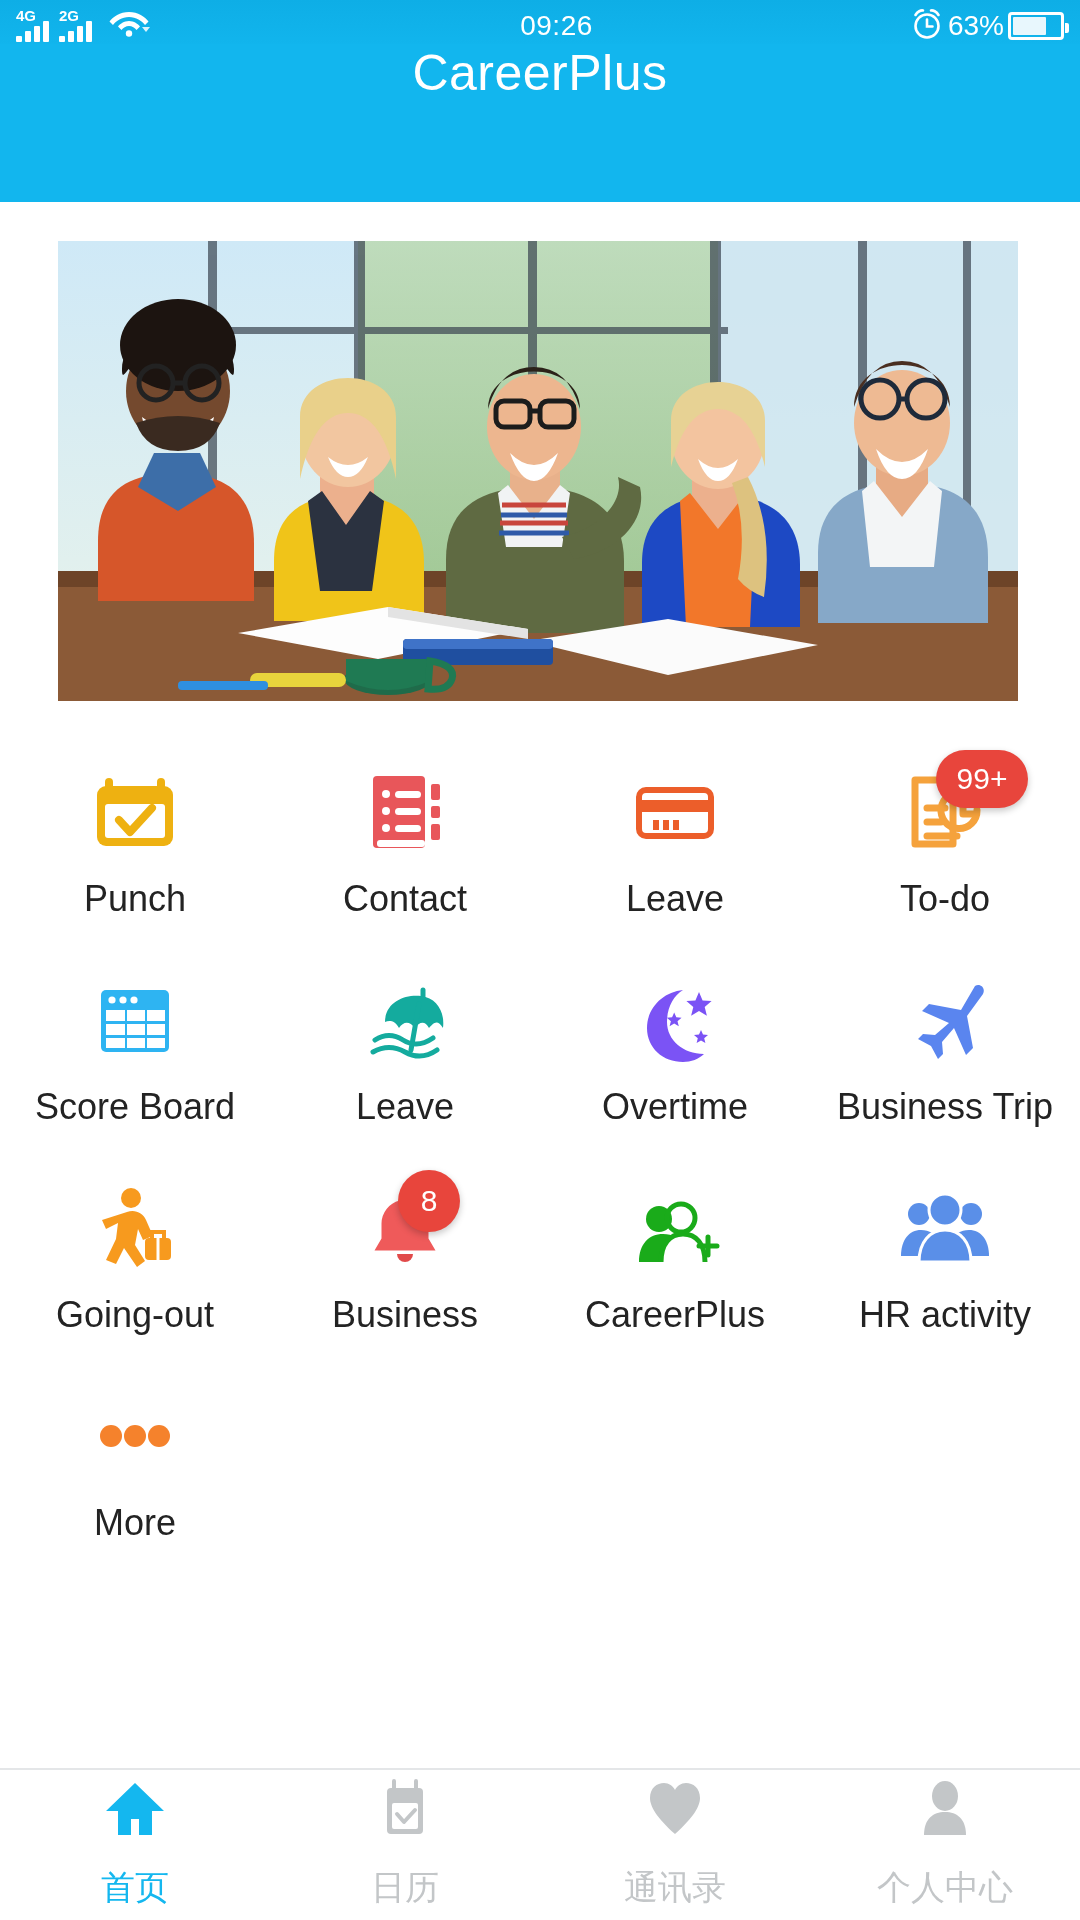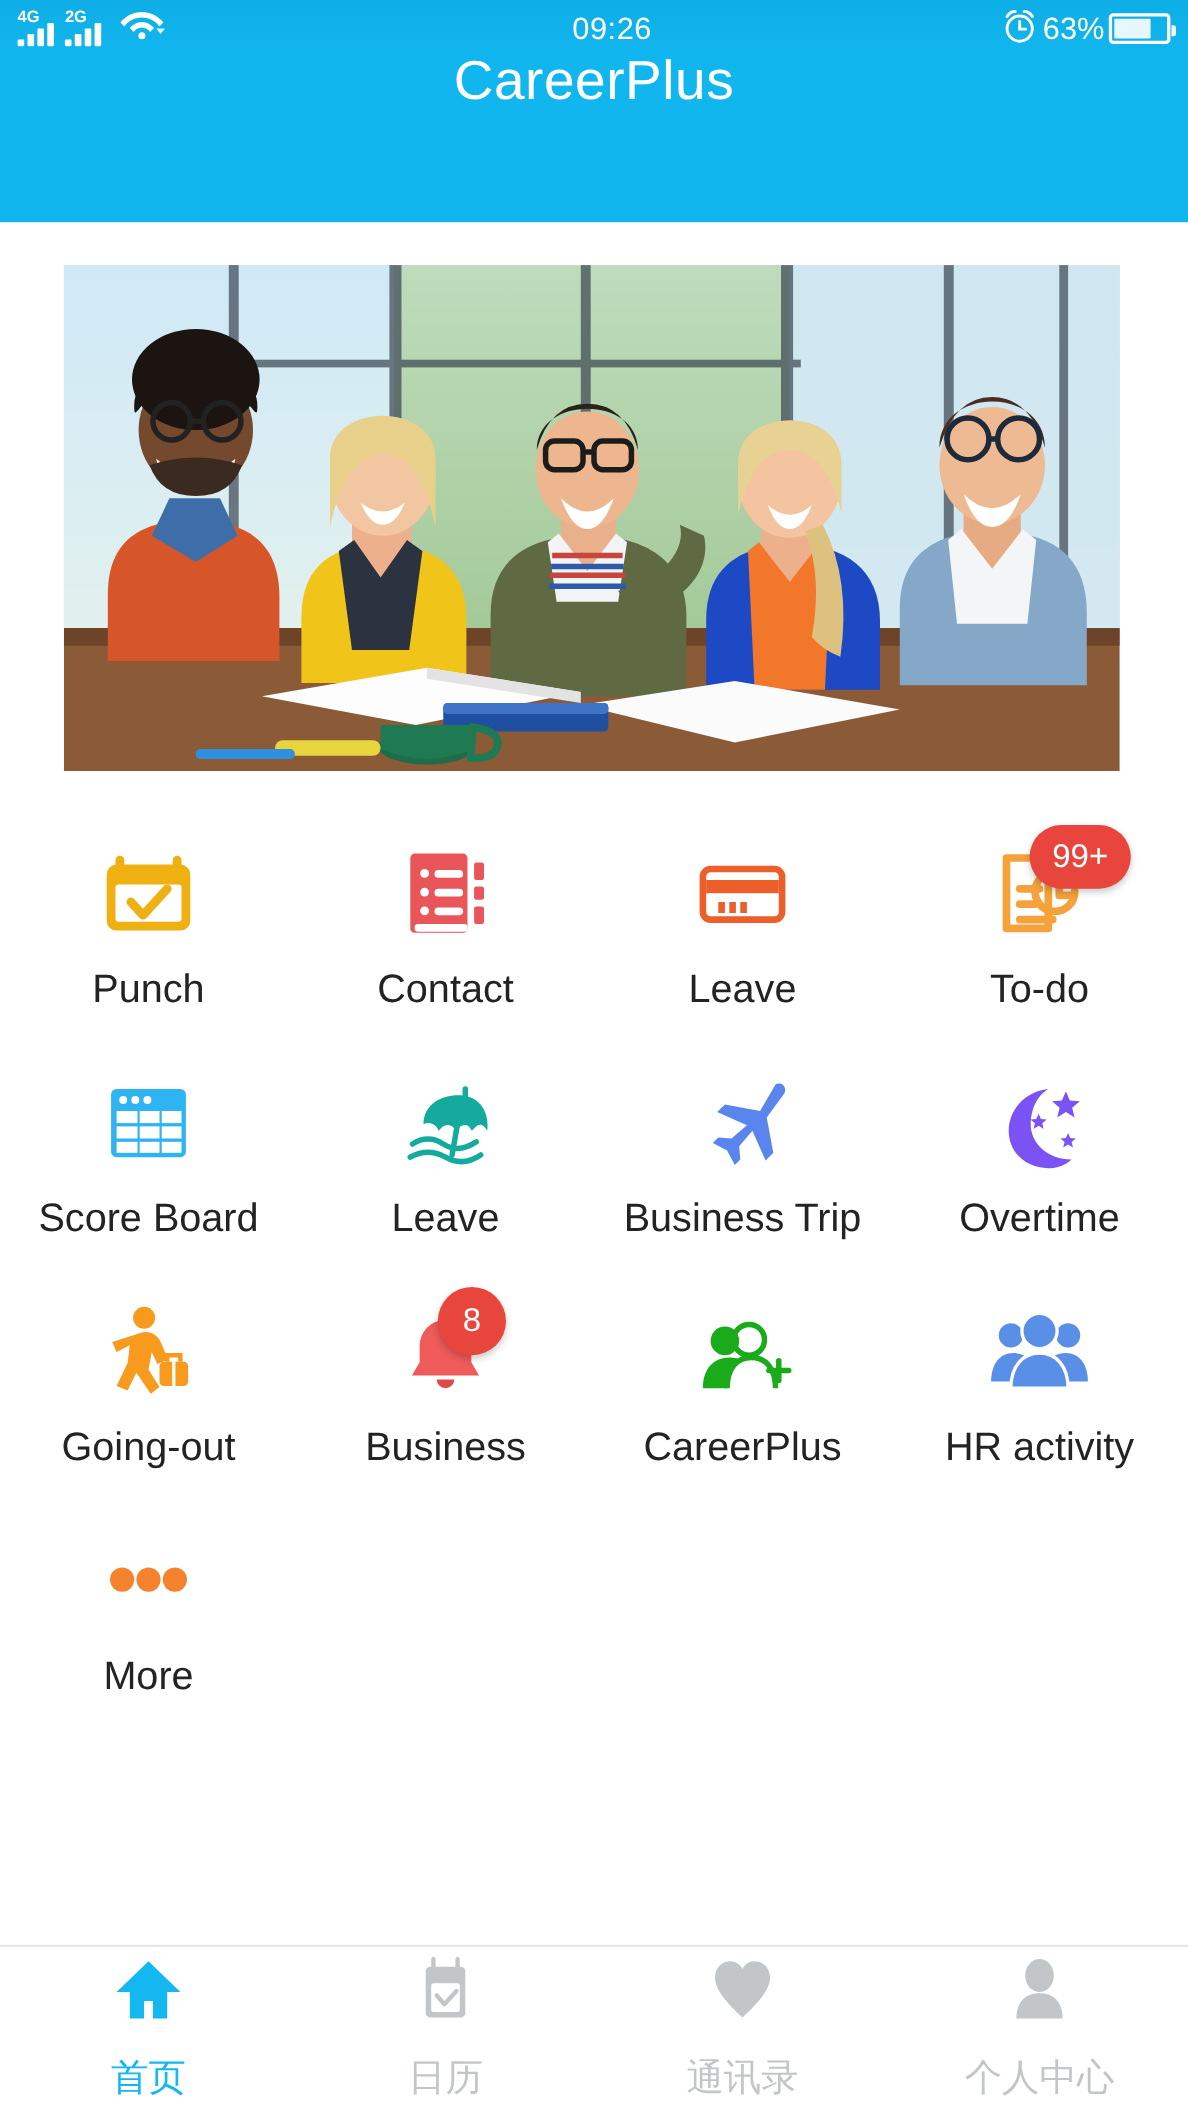--- a/index.html
+++ b/index.html
@@ -344,36 +344,36 @@
           <path d="M16 66 q14 -9 28 0 q14 9 30 -2" fill="none" stroke="#14ab9e" stroke-width="5" stroke-linecap="round"></path>
           <path d="M14 78 q16 -9 32 0 q16 9 32 -2" fill="none" stroke="#14ab9e" stroke-width="5" stroke-linecap="round"></path>
         </svg>
       </div>
       <div class="lbl">Leave</div>
     </div>
 
     <div class="cell">
       <div class="iconwrap">
         <svg width="92" height="92" viewBox="0 0 92 92">
-          <path d="M76 12 c5 -3 11 2 8 8 l-16 22 l6 32 l-7 7 l-12 -27 l-12 14 l1 12 l-5 5 l-7 -13 l-13 -7 l5 -5 l12 1 l14 -12 l-27 -12 l7 -7 l32 6 z" fill="#5a85ef"></path>
-        </svg>
-      </div>
-      <div class="lbl">Business Trip</div>
-    </div>
-
-    <div class="cell">
-      <div class="iconwrap">
-        <svg width="92" height="92" viewBox="0 0 92 92">
           <path d="M54 16 C34 18 18 34 18 54 C18 74 34 88 54 88 C62 88 70 85 75 80 C54 80 38 66 38 48 C38 34 44 22 54 16 Z" fill="#7b53f5"></path>
           <path d="M70 18 l3.6 8.4 l9 .7 l-6.9 5.9 l2.2 8.8 l-7.9 -4.8 l-7.9 4.8 l2.2 -8.8 l-6.9 -5.9 l9 -.7 z" fill="#7b53f5"></path>
           <path d="M56 40 l2.3 5.3 l5.7 .4 l-4.4 3.7 l1.4 5.6 l-5 -3 l-5 3 l1.4 -5.6 l-4.4 -3.7 l5.7 -.4 z" fill="#7b53f5" transform="translate(-10,-2) scale(.92) translate(4,4)"></path>
           <path d="M72 56 l2 4.6 l5 .4 l-3.8 3.2 l1.2 4.9 l-4.4 -2.6 l-4.4 2.6 l1.2 -4.9 l-3.8 -3.2 l5 -.4 z" fill="#7b53f5"></path>
         </svg>
       </div>
       <div class="lbl">Overtime</div>
+    </div>
+
+    <div class="cell">
+      <div class="iconwrap">
+        <svg width="92" height="92" viewBox="0 0 92 92">
+          <path d="M76 12 c5 -3 11 2 8 8 l-16 22 l6 32 l-7 7 l-12 -27 l-12 14 l1 12 l-5 5 l-7 -13 l-13 -7 l5 -5 l12 1 l14 -12 l-27 -12 l7 -7 l32 6 z" fill="#5a85ef"></path>
+        </svg>
+      </div>
+      <div class="lbl">Business Trip</div>
     </div>
 
     <div class="cell">
       <div class="iconwrap">
         <svg width="92" height="92" viewBox="0 0 92 92">
           <circle cx="42" cy="16" r="10" fill="#f79a1e"></circle>
           <path d="M38 30 c8 -3 16 1 19 8 l7 16 l-10 4 l-5 -11 l-3 16 l10 16 l-8 6 l-13 -19 l-8 16 l-10 -4 l10 -21 l2 -16 l-12 6 l-4 -9 z" fill="#f79a1e"></path>
           <rect x="56" y="56" width="26" height="22" rx="4" fill="#f79a1e"></rect>
           <path d="M63 56 v-6 h12 v6" fill="none" stroke="#f79a1e" stroke-width="4"></path>
           <path d="M69 56 v22" stroke="#fff" stroke-width="3"></path>

